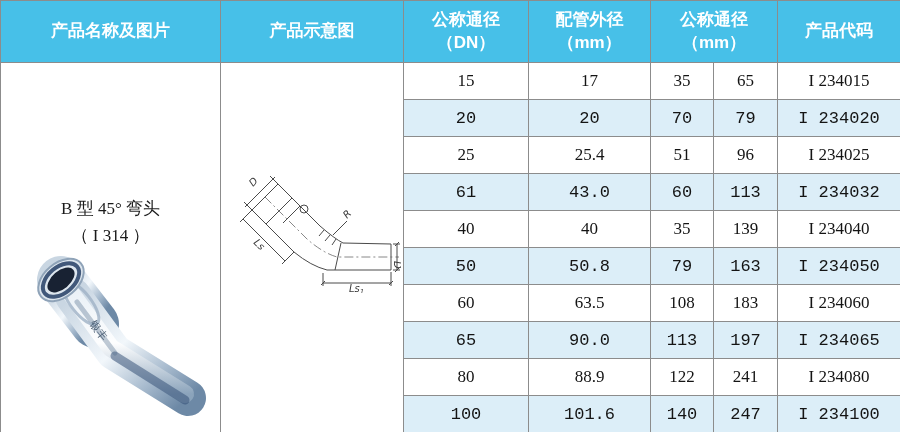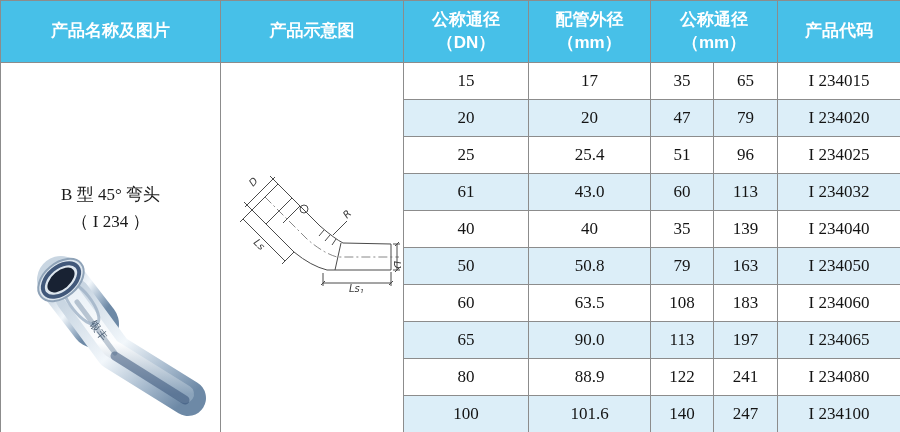--- a/index.html
+++ b/index.html
@@ -22,24 +22,24 @@
     border:1px solid var(--border);padding:0;text-align:center;vertical-align:middle;
   }
   thead tr{height:62px;}
   thead th{
     background:var(--header-bg);color:var(--header-text);
     font-family:"Liberation Sans","DejaVu Sans",sans-serif;
     font-weight:bold;font-size:17px;line-height:1.35;
   }
   tbody tr{height:37px;}
   tbody td{font-size:17px;}
-  tbody tr.alt td{background:var(--stripe-bg);}
+  tbody tr.alt td{background:var(--stripe-bg);font-family:Liberation Mono, monospace;}
   td.media{background:#ffffff;position:relative;vertical-align:top;}
   .name-block{
-    position:absolute;top:118px;left:0;width:100%;
+    position:absolute;top:132px;left:0;width:100%;
     font-size:17px;line-height:27px;color:#1a1a1a;text-align:center;
   }
   .photo-wrap{position:absolute;left:10px;bottom:2px;}
   .diagram-wrap{position:absolute;left:2px;top:110px;}
   .diag-label{font-family:"DejaVu Sans","Liberation Sans",sans-serif;font-size:10px;font-style:italic;fill:#3a3a3a;}
 </style>
 </head>
 <body>
 
 <div class="sheet">
@@ -76,21 +76,21 @@
         <th>
           <div>产品代码</div>
         </th>
       </tr>
     </thead>
     <tbody>
       <tr>
         <td class="media" rowspan="10">
           <div class="name-block">
             <div>B 型 45° 弯头</div>
-            <div>（ I 234 ）</div>
+            <div>（ I 314 ）</div>
           </div>
           <div class="photo-wrap">
             <svg width="200" height="185" viewBox="0 0 200 185">
               <defs>
                 <linearGradient id="met1" x1="0" y1="0" x2="1" y2="1">
                   <stop offset="0" stop-color="#c9d6e2"></stop>
                     <stop offset="0.45" stop-color="#f2f7fb"></stop>
                   <stop offset="0.75" stop-color="#a9bccf"></stop>
                     <stop offset="1" stop-color="#6d89a6"></stop>
                 </linearGradient>
@@ -164,21 +164,21 @@
         </td>
         <td>15</td>
         <td>17</td>
         <td>35</td>
         <td>65</td>
         <td>I 234015</td>
       </tr>
       <tr class="alt">
         <td>20</td>
         <td>20</td>
-        <td>47</td>
+        <td>70</td>
         <td>79</td>
         <td>I 234020</td>
       </tr>
       <tr>
         <td>25</td>
         <td>25.4</td>
         <td>51</td>
         <td>96</td>
         <td>I 234025</td>
       </tr>

